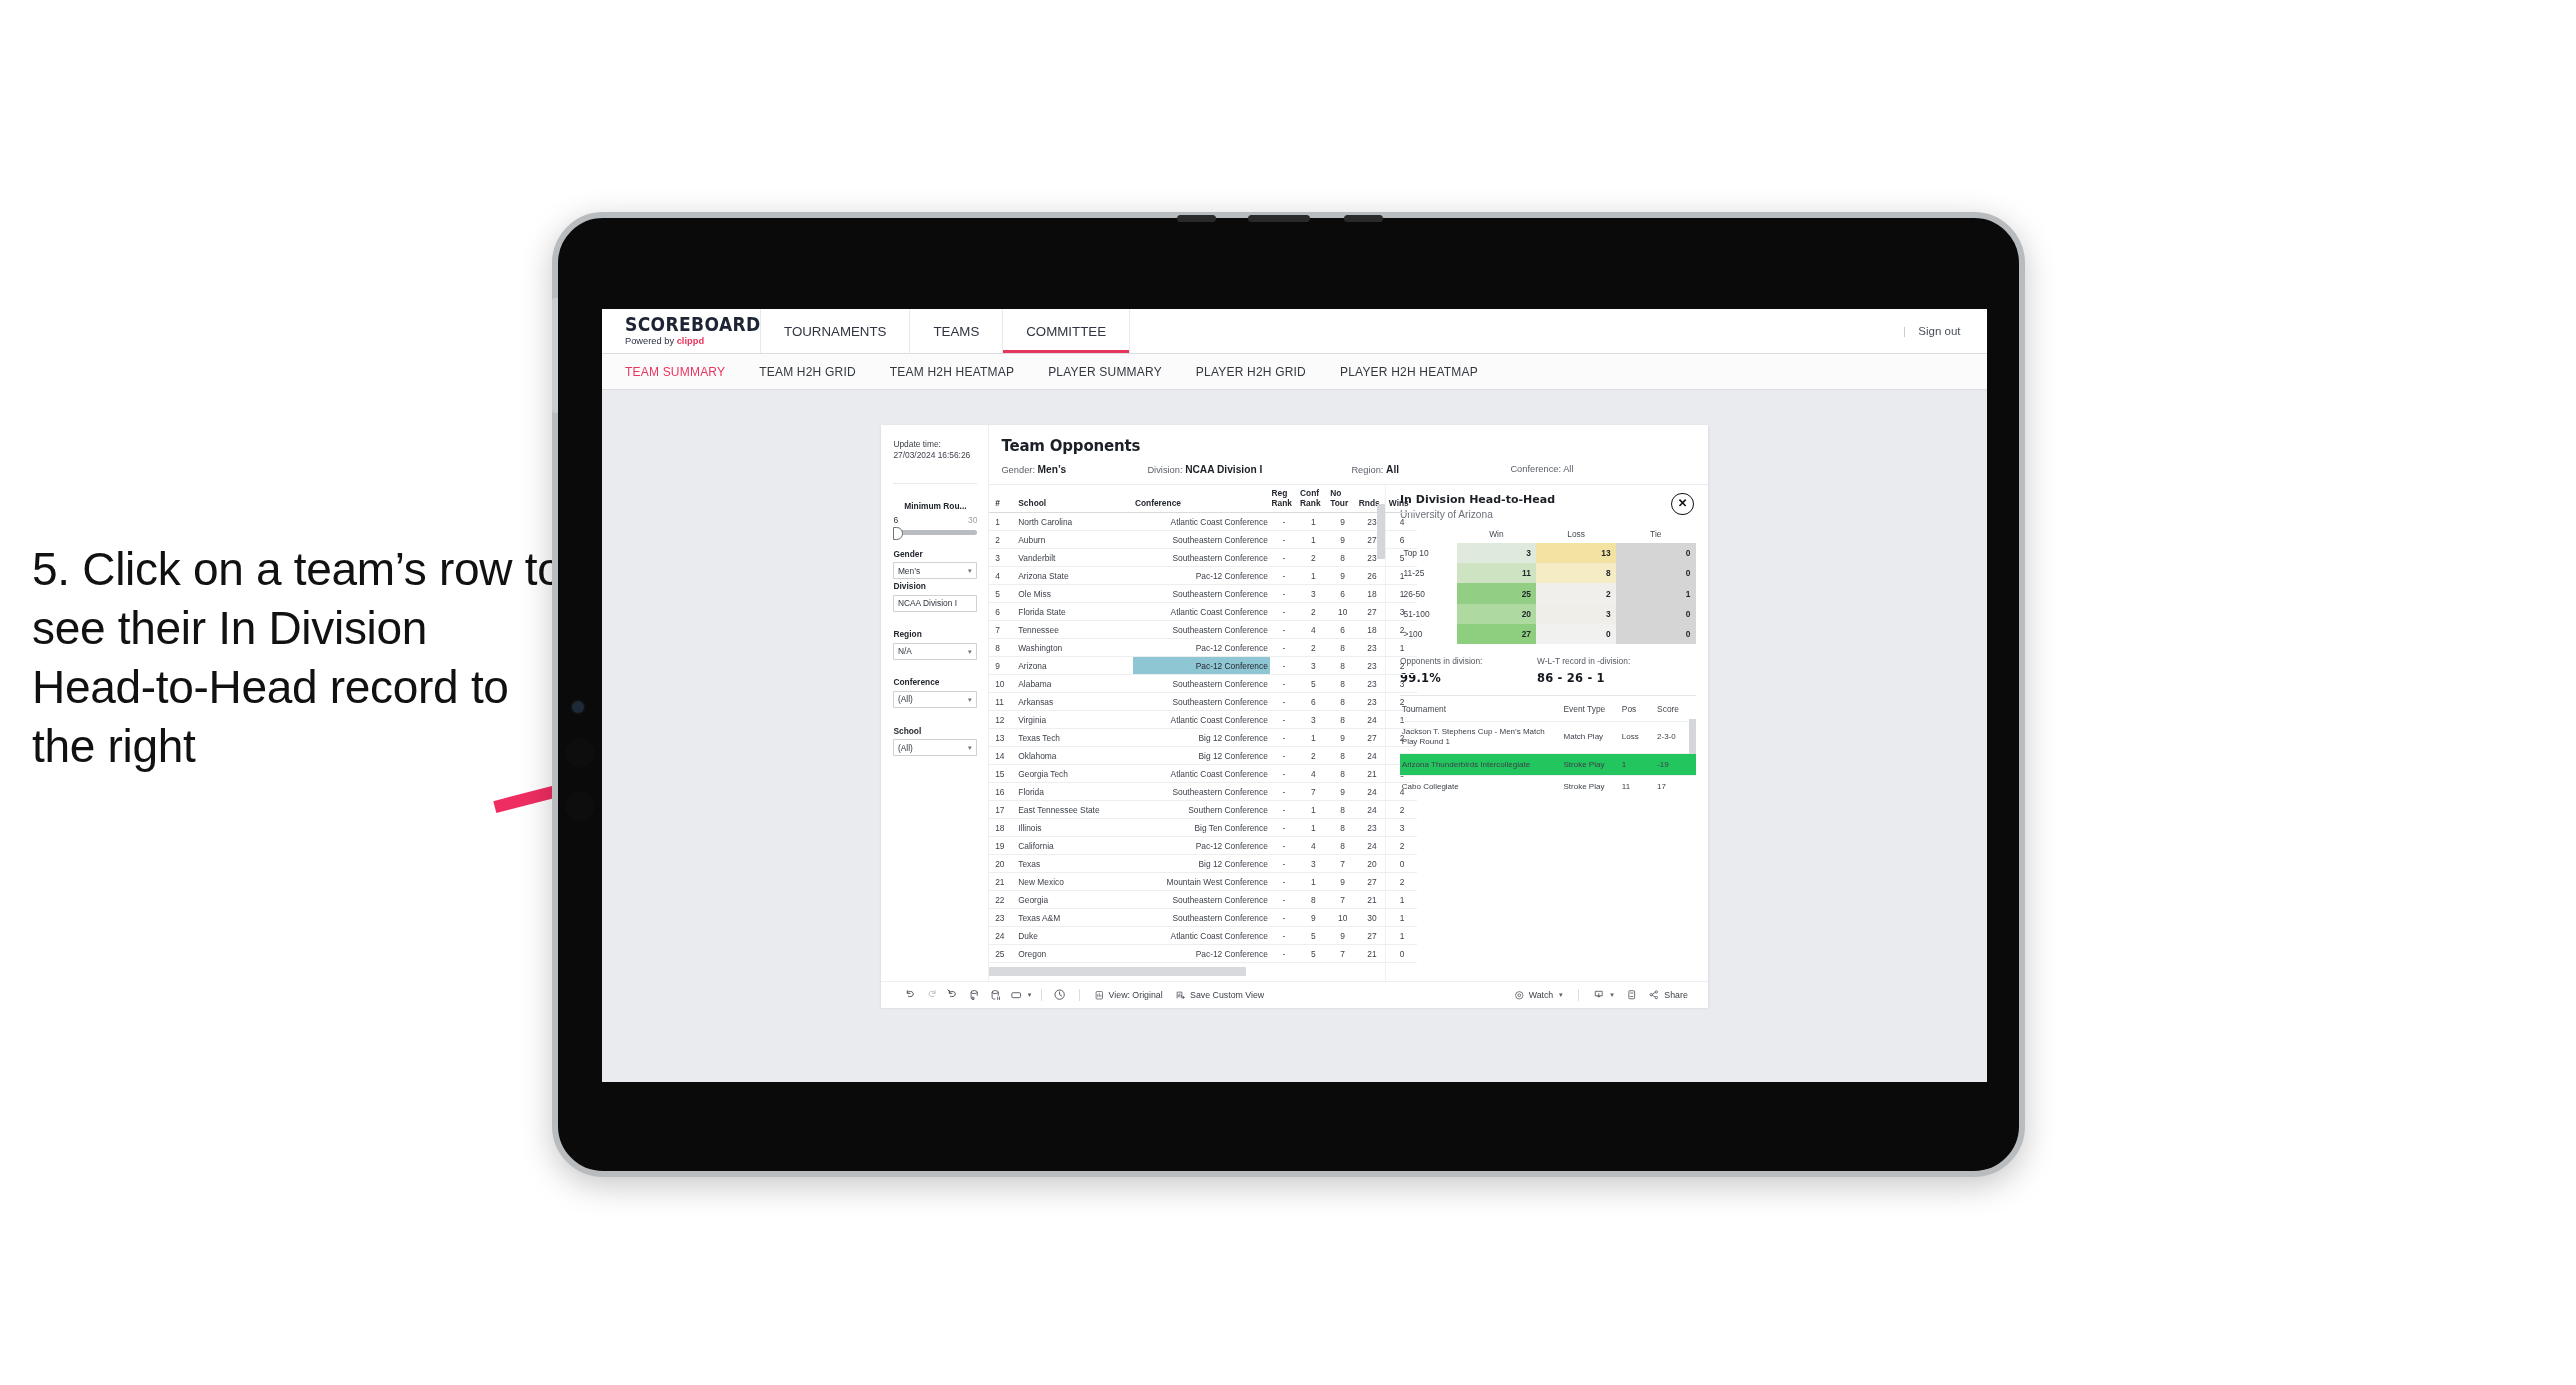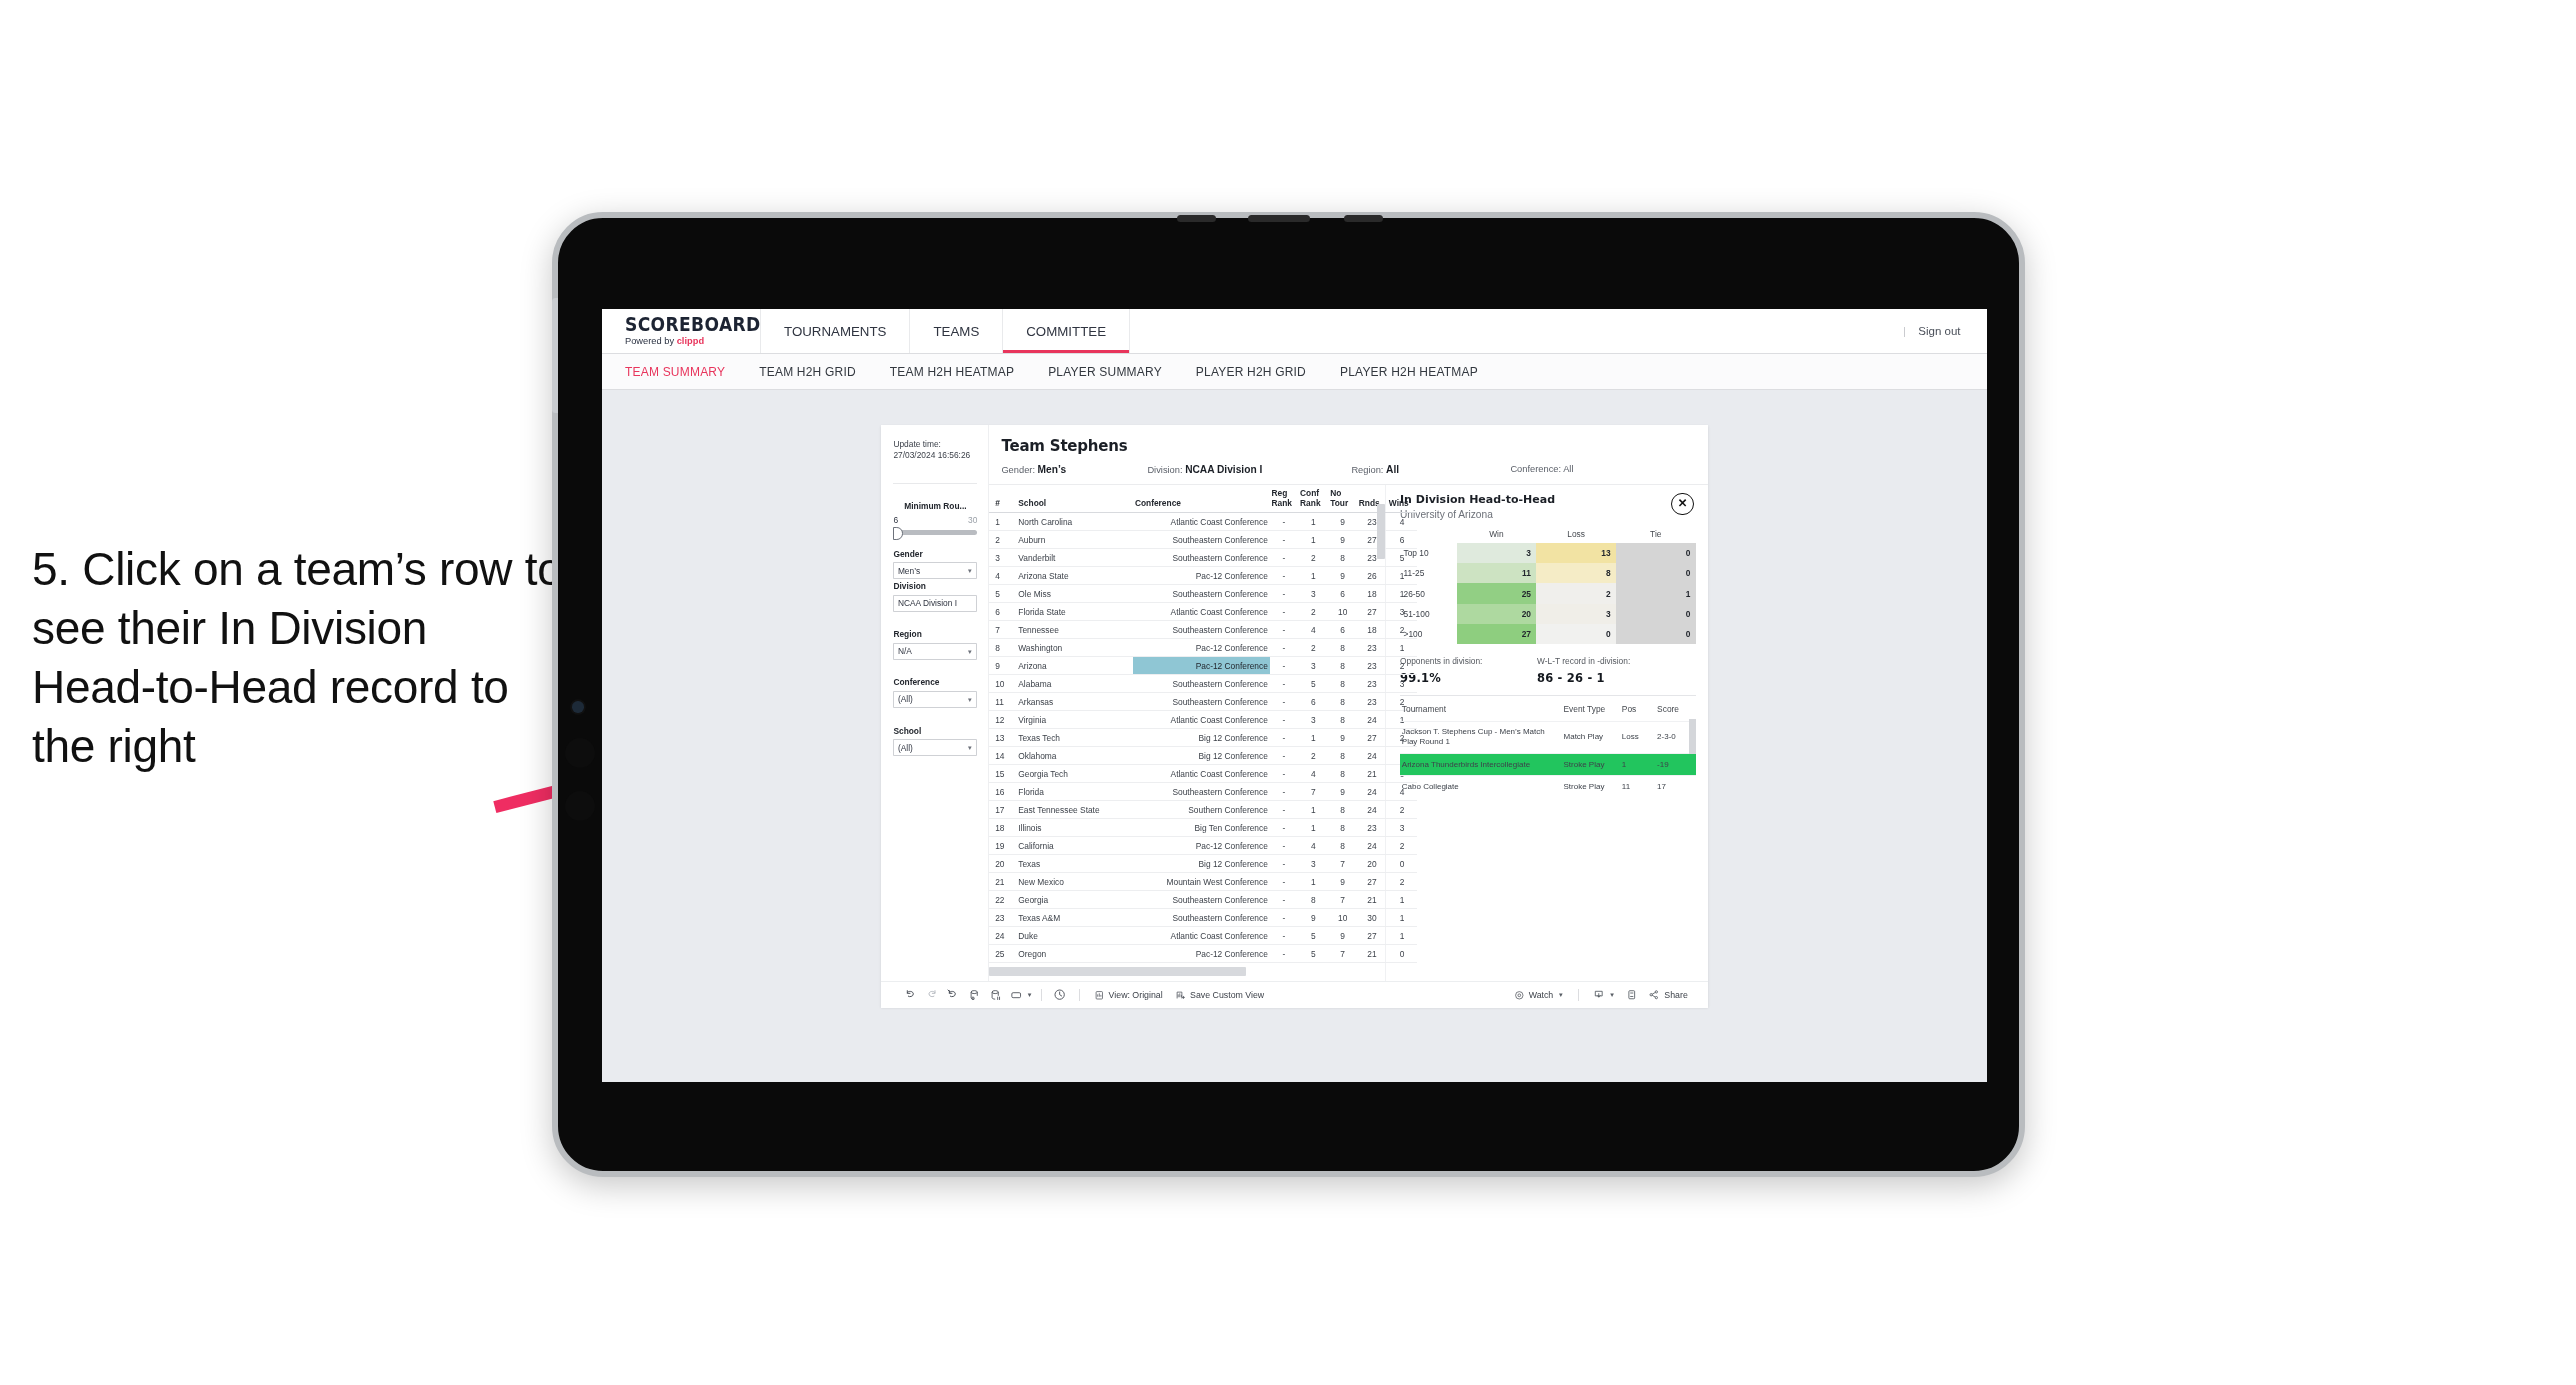--- a/index.html
+++ b/index.html
@@ -312,21 +312,21 @@
               <div class="filter-label">School</div>
               <div class="filter-select">
                 <span>(All)</span>
                 <span class="caret">▼</span>
               </div>
             </div>
           </div>
 
           <div id="main-panel">
             <div id="titlebar">
-              <div id="viz-title">Team Stephens</div>
+              <div id="viz-title">Team Opponents</div>
               <div id="filter-summary">
                 <span class="fs-item"><span>Gender:</span> <b>Men’s</b></span>
                 <span class="fs-item"><span>Division:</span> <b>NCAA Division I</b></span>
                 <span class="fs-item"><span>Region:</span> <b>All</b></span>
                 <span class="fs-item"><span>Conference:</span> <span>All</span></span>
               </div>
             </div>
 
             <div id="content-row">
 

